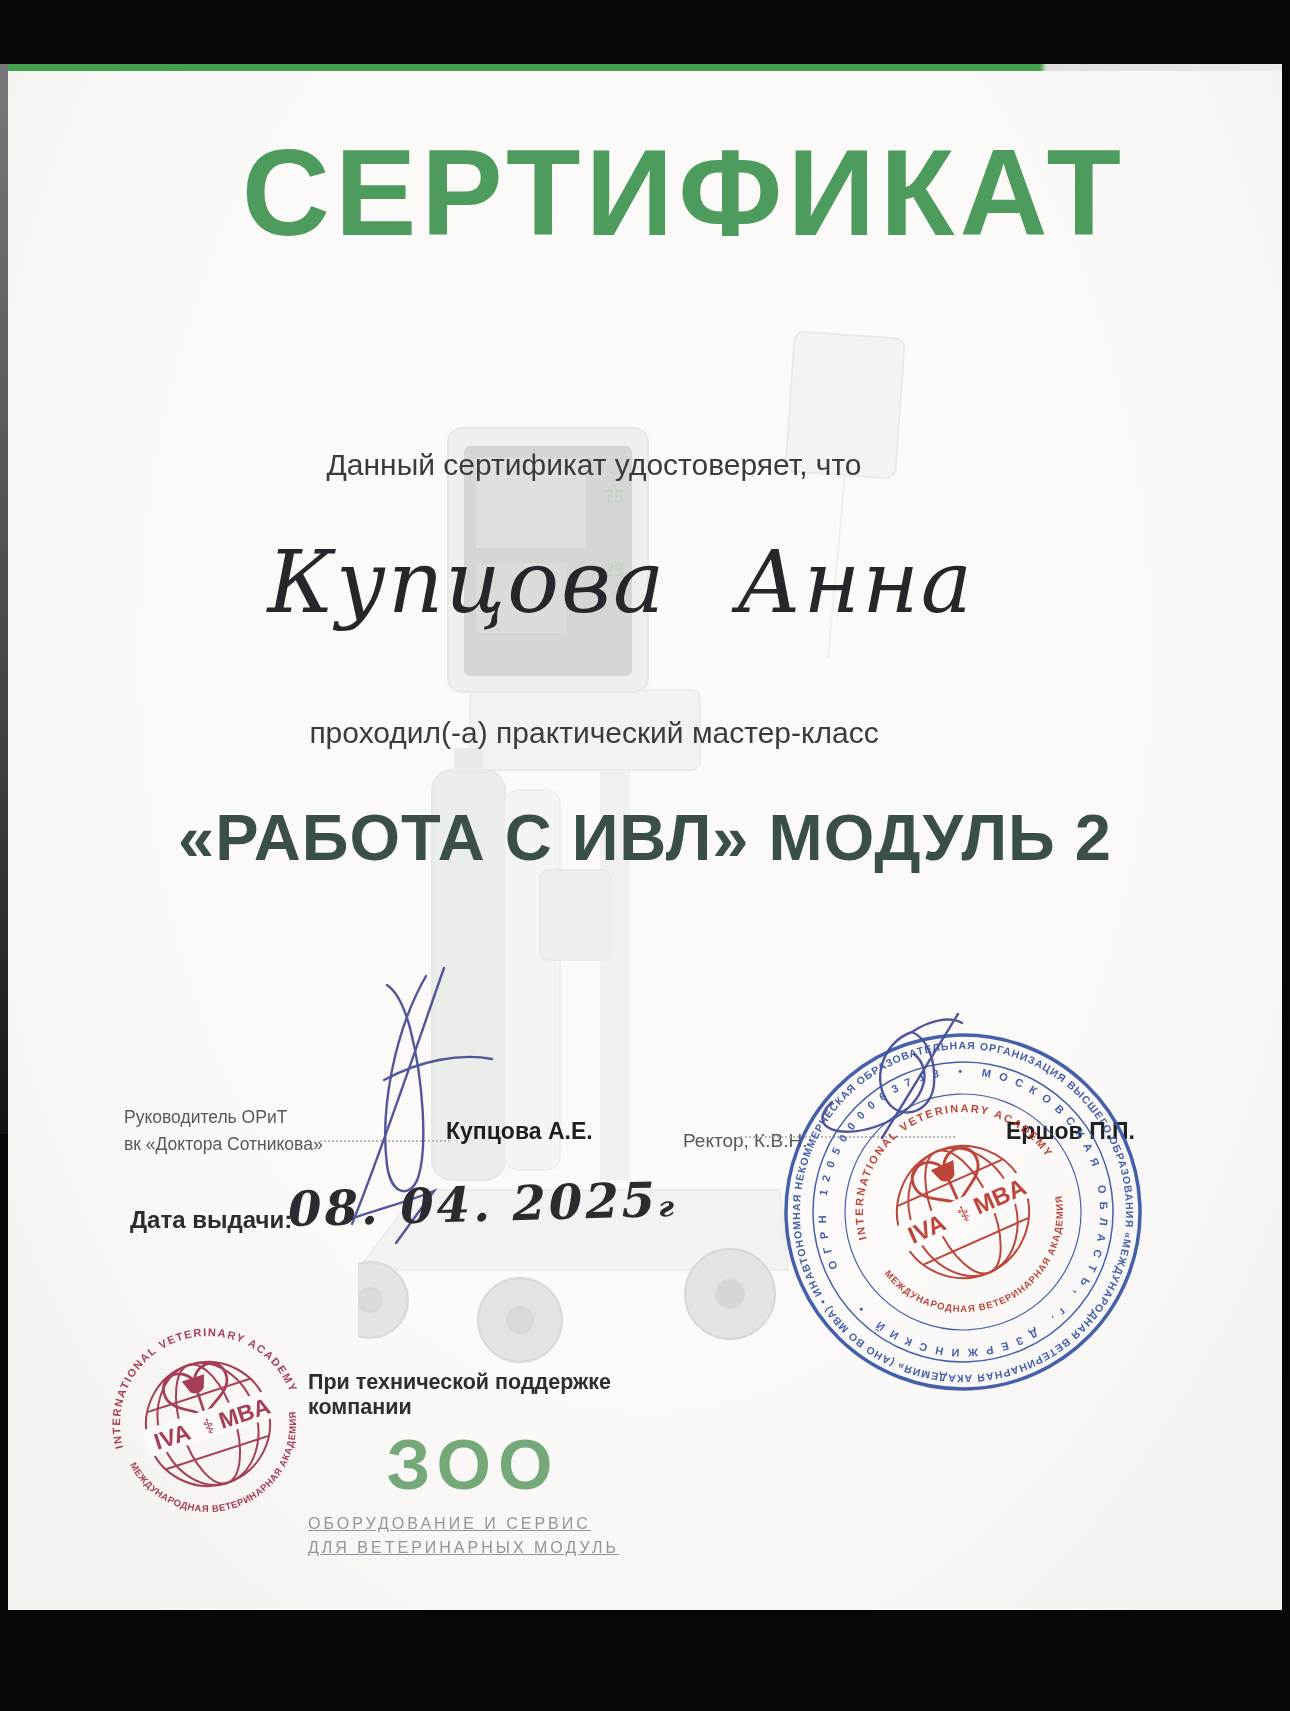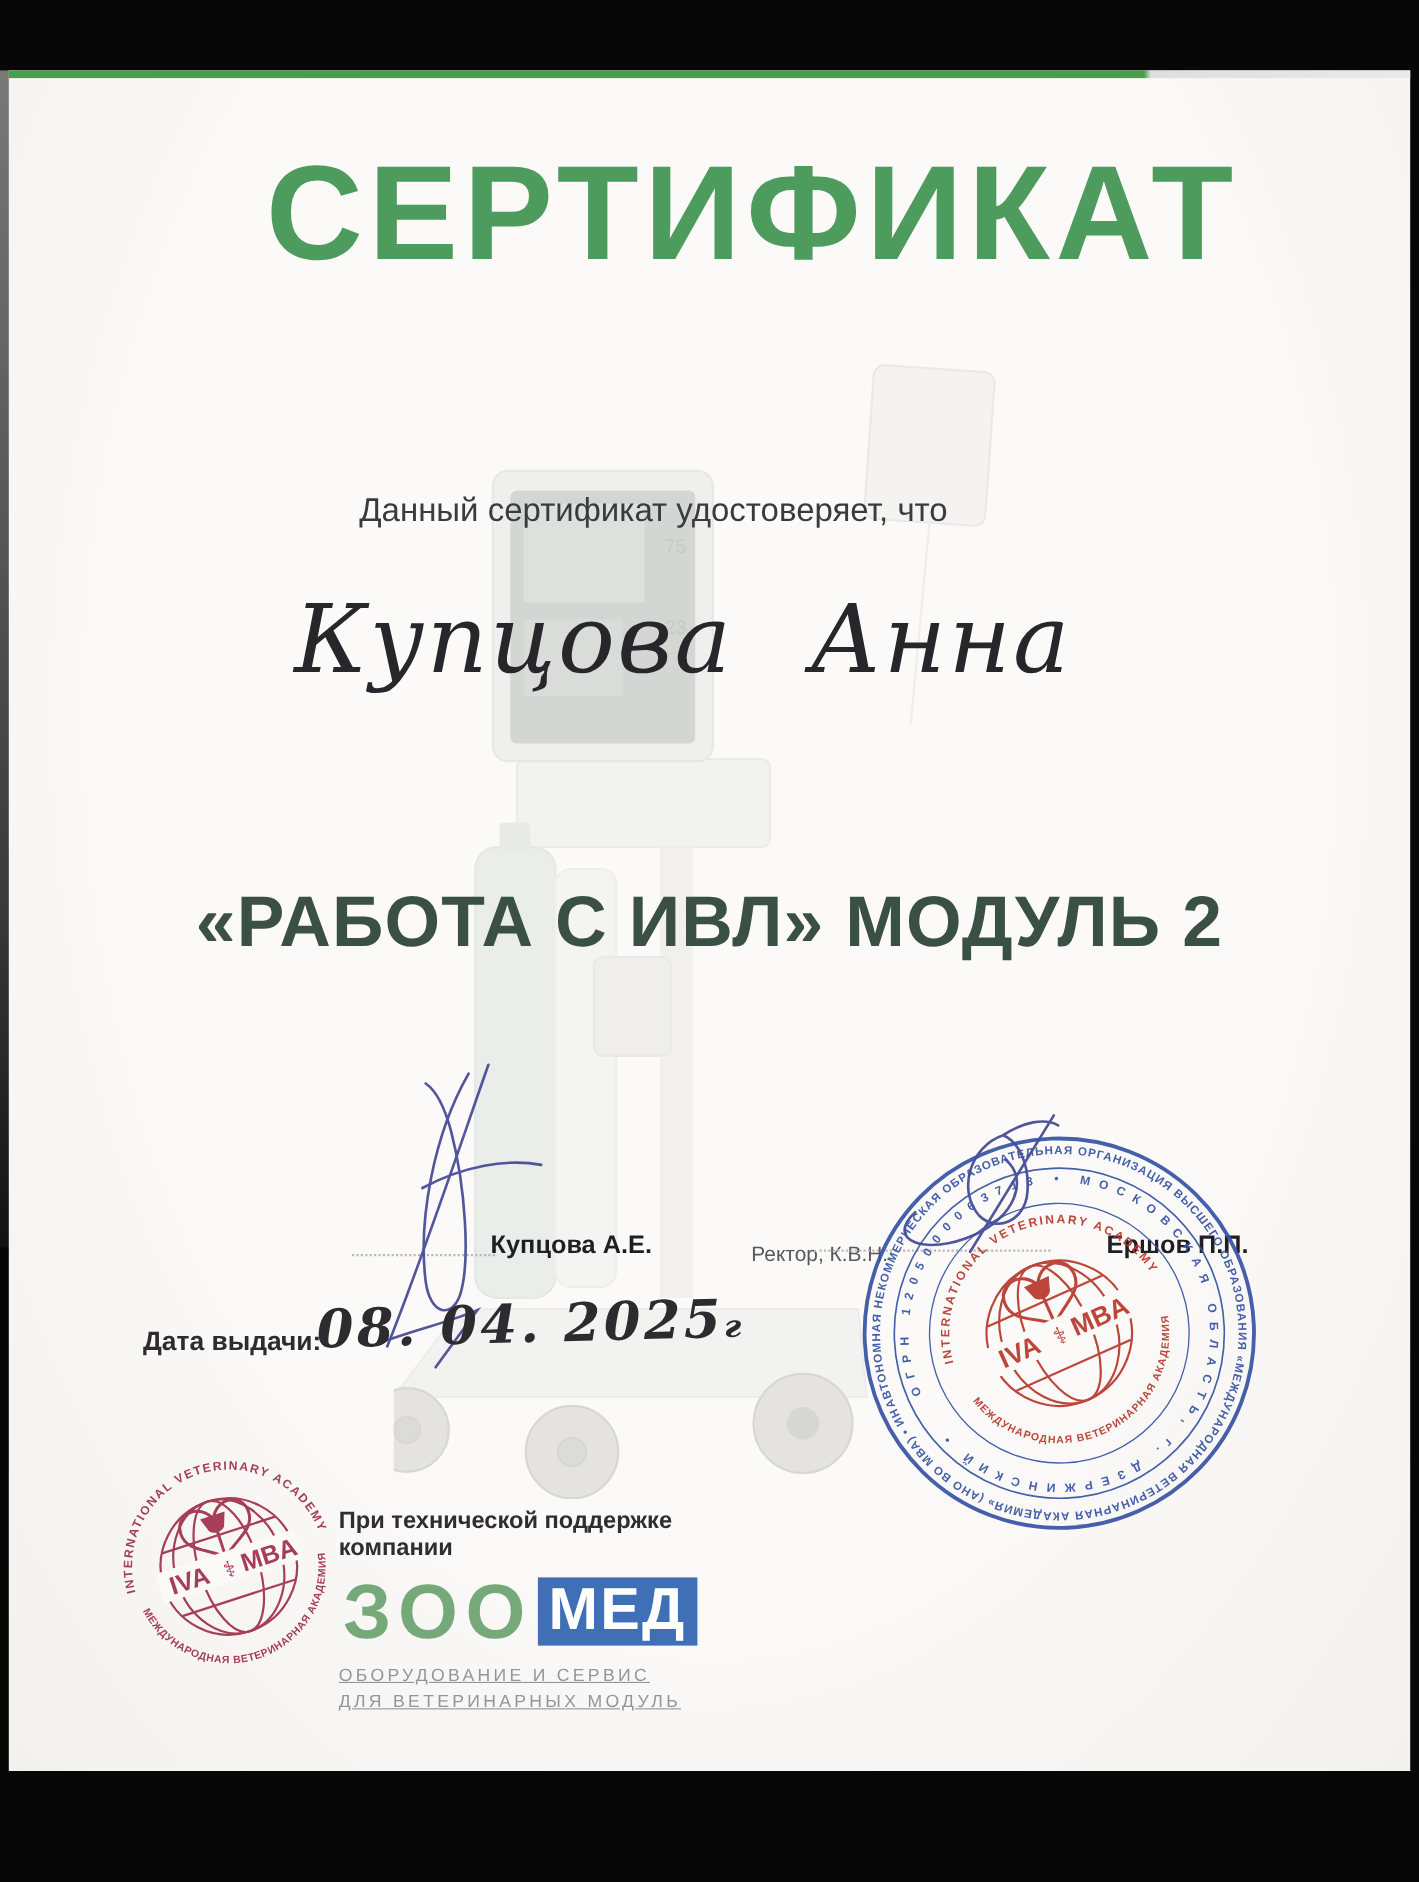--- a/index.html
+++ b/index.html
@@ -112,22 +112,27 @@
     </g>
   </svg>
 
   <div class="title">СЕРТИФИКАТ</div>
   <div class="intro">Данный сертификат удостоверяет, что</div>
 
   <div class="recipient">
     <span>Купцова</span><span class="gap"></span><span>Анна</span>
   </div>
 
+  <div class="action">проходил(-а) практический мастер-класс</div>
   <div class="course">«РАБОТА С ИВЛ» МОДУЛЬ 2</div>
 
+  <div class="role role-left">
+    <div>Руководитель ОРиТ</div>
+    <div>вк «Доктора Сотникова»</div>
+  </div>
   <div class="dotline dot-left"></div>
   <svg class="sig-svg sig1" width="170" height="290" viewBox="0 0 170 290">
     <g fill="none" stroke="#3c3f8f" stroke-width="2.4" stroke-linecap="round" opacity=".88">
       <path d="M100,16 C68,72 54,150 61,205 C65,235 84,239 92,218 C102,188 97,118 84,68 C78,46 70,31 61,25"></path>
       <path d="M118,8 C92,82 56,190 26,264"></path>
       <path d="M58,120 C95,100 135,93 166,99"></path>
       <path d="M16,262 C48,250 82,242 108,231 L70,283"></path>
     </g>
   </svg>
   <div class="sig-name name-left">Купцова А.Е.</div>
@@ -174,21 +179,20 @@
     </text>
     <text font-size="9.5" font-weight="700" letter-spacing="0.5" fill="#a63e58" text-anchor="middle">
       <textPath href="#iva-arc-bottom" startOffset="50%">МЕЖДУНАРОДНАЯ ВЕТЕРИНАРНАЯ АКАДЕМИЯ</textPath>
     </text>
   </svg>
 
   <div class="sponsor">
     <div class="sponsor-lead">При технической поддержке компании</div>
     <div class="brand-row">
       <span class="brand-zoo">ЗОО</span>
-      <span class="brand-med">МЕД</span>
     </div>
     <div class="taglines">
       <div>ОБОРУДОВАНИЕ И СЕРВИС</div>
       <div>ДЛЯ ВЕТЕРИНАРНЫХ МОДУЛЬ</div>
     </div>
   </div>
 
   <svg class="stamp" width="380" height="380" viewBox="-190 -190 380 380">
     <defs>
       <path id="stamp-ring1" d="M -163 0 A 163 163 0 1 1 163 0 A 163 163 0 1 1 -163 0" fill="none"></path>

